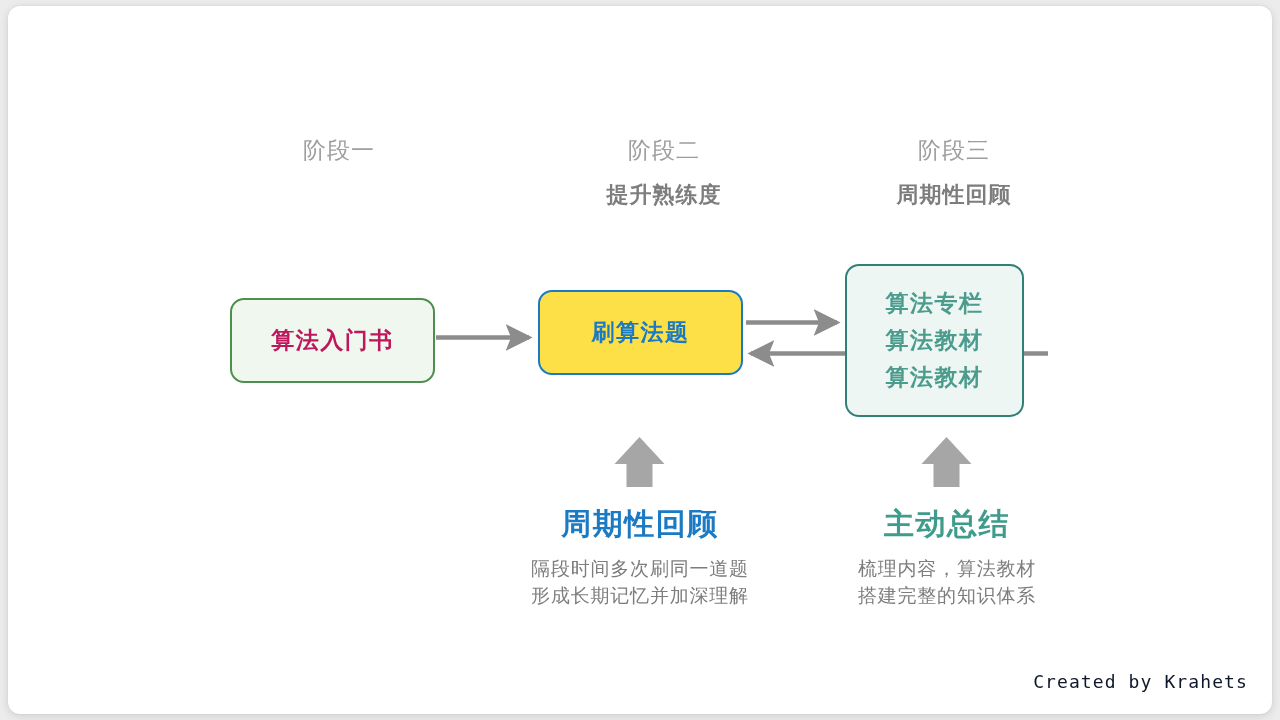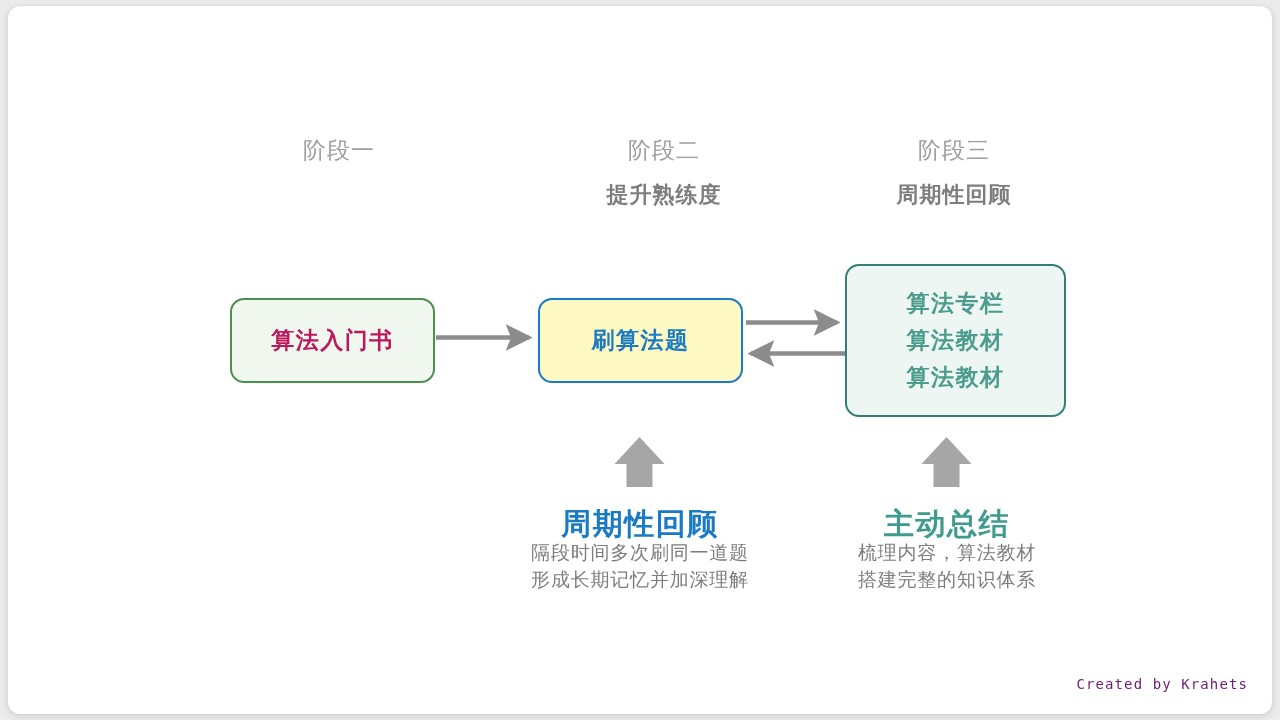--- a/index.html
+++ b/index.html
@@ -80,32 +80,32 @@
     top: 292px;
     width: 205px;
     height: 85px;
     background: #eff7ef;
     border: 2.5px solid #4d8f4d;
   }
   #node-book .node-line { color: #be185d; }
 
   #node-practice {
     left: 530px;
-    top: 292px;
+    top: 284px;
     width: 205px;
     height: 85px;
-    background: #fef9c3;
+    background: #fde047;
     border: 2.5px solid #1a7ac4;
   }
   #node-practice .node-line { color: #1a7ac4; }
 
   #node-resources {
     left: 837px;
     top: 258px;
-    width: 221px;
+    width: 179px;
     height: 153px;
     background: #eef6f4;
     border: 2.5px solid #318076;
   }
   #node-resources .node-line { color: #4c9c8e; }
 
   
   #arrows {
     position: absolute;
     left: 0; top: 0;
@@ -121,20 +121,21 @@
     text-align: center;
   }
   .annotation-title {
     font-size: 30px;
     font-weight: bold;
     letter-spacing: 1.5px;
     line-height: 30px;
     white-space: nowrap;
   }
   .annotation-body {
+    margin-top: 16px;
   }
   .annotation-body div {
     font-size: 19px;
     color: #7d7d7d;
     letter-spacing: 0.8px;
     line-height: 27px;
     white-space: nowrap;
   }
 
   #ann-review { left: 472px; top: 503px; }
@@ -142,22 +143,22 @@
 
   #ann-summary { left: 779px; top: 503px; }
   #ann-summary .annotation-title { color: #3f9c8c; }
 
   
   #credit {
     position: absolute;
     right: 24px;
     bottom: 22px;
     font-family: "DejaVu Sans Mono", "Liberation Mono", monospace;
-    font-size: 14px;
-    color: #701a75;
+    font-size: 18px;
+    color: #0f172a;
     letter-spacing: 1.1px;
     white-space: nowrap;
   }
 </style>
 </head>
 <body>
 
 <div id="card">
   <div id="stage">
 

